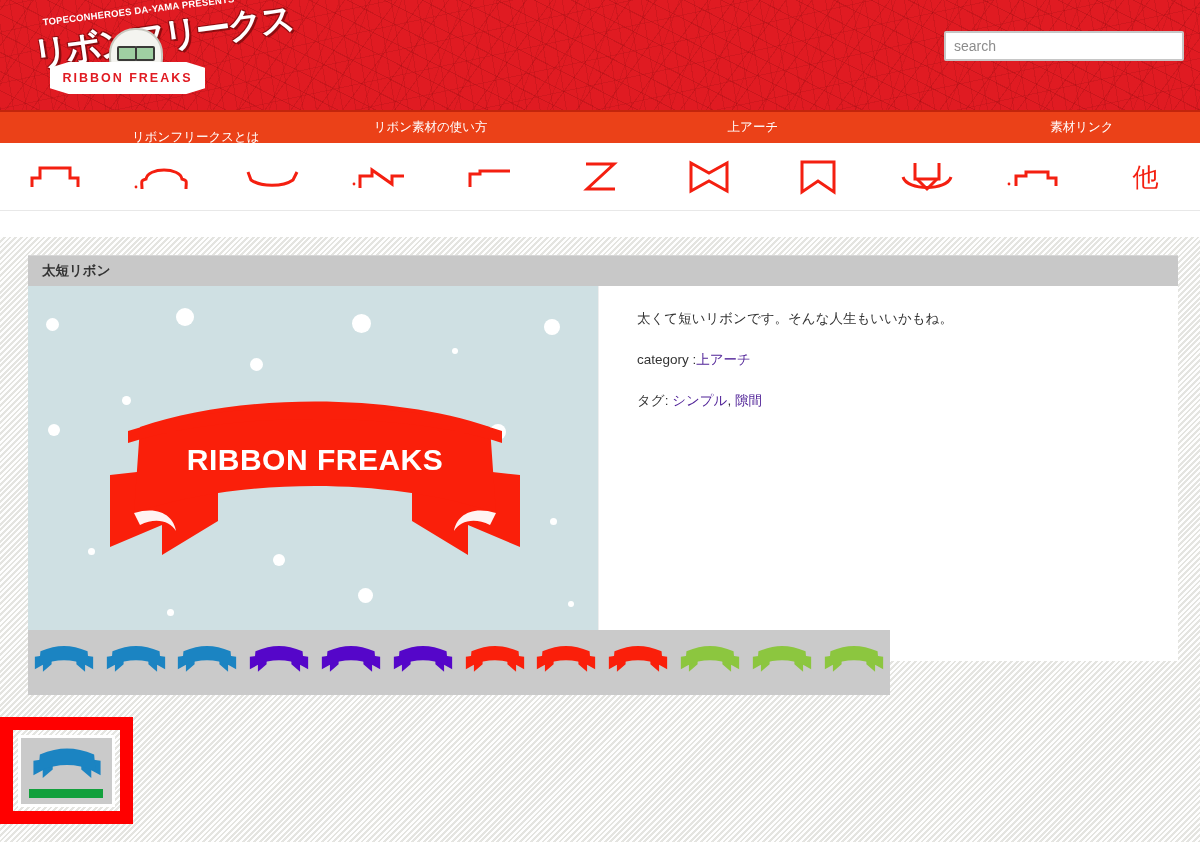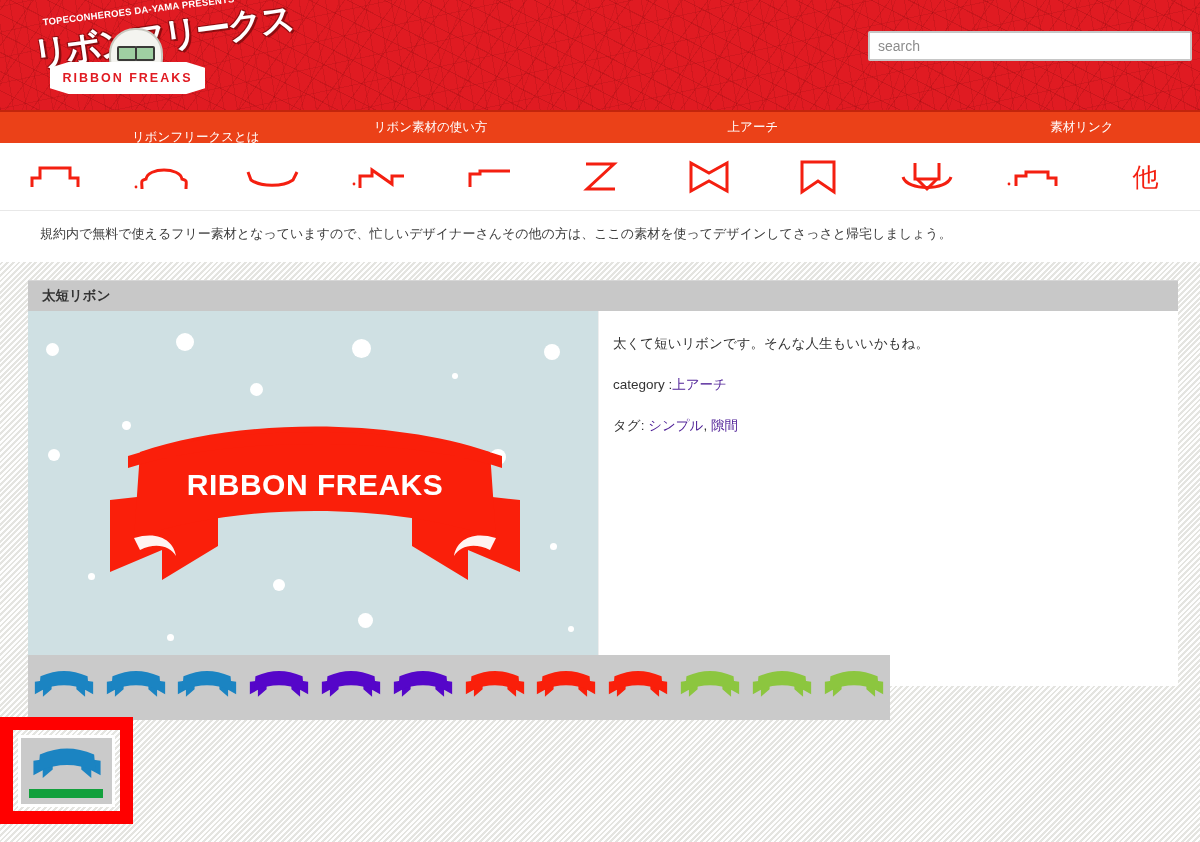--- a/index.html
+++ b/index.html
@@ -88,22 +88,22 @@
     clip-path: polygon(0 18%, 12% 0, 88% 0, 100% 18%, 100% 82%, 88% 100%, 12% 100%, 0 82%);
     display: flex; align-items: center; justify-content: center;
   }
   .logo-ribbon span {
     font-size: 12.5px; font-weight: bold;
     color: #e01b22; letter-spacing: 2px;
   }
 
   #search-wrap {
     position: absolute;
-    right: 8px; top: 31px;
-    width: 324px;
+    right: 16px; top: 31px;
+    width: 240px;
   }
   #search-input {
     width: 100%;
     height: 30px;
     padding: 4px 8px;
     font-size: 14px;
     color: #555;
     border: 2px solid #c6c6c6;
     border-radius: 2px;
     background: #ffffff;
@@ -221,20 +221,21 @@
     flex: 1 1 auto;
     background: #ffffff;
     padding: 24px 0 0 14px;
     border-left: 1px solid #eeeeee;
   }
   .meta-line {
     font-size: 13.5px;
     color: #333333;
     margin-bottom: 22px;
     line-height: 1.4;
+    margin-left: 24px;
   }
   .meta-line a {
     color: #4c1d95;
     text-decoration: none;
   }
 
   
   #thumb-strip {
     position: absolute;
     left: 0px; top: 375px;
@@ -383,21 +384,20 @@
         <circle cx="3" cy="22" r="1.4" fill="#f41f10"></circle>
       </svg>
   </a>
 
   <a class="cat-icon" href="#">
     <span class="other-glyph">他</span>
   </a>
 </div>
 
 <div id="intro">
-  <p>規約内で無料で使えるフリー素材となっていますので、忙しいデザイナーさんその他の方は、ここの素材を使ってデザインしてさっさと帰宅しましょう。</p>
 </div>
 
 <div id="content-area">
 
   <div id="entry-header">
     <span id="entry-title">太短リボン</span>
   </div>
 
   <div id="entry-body">
 

